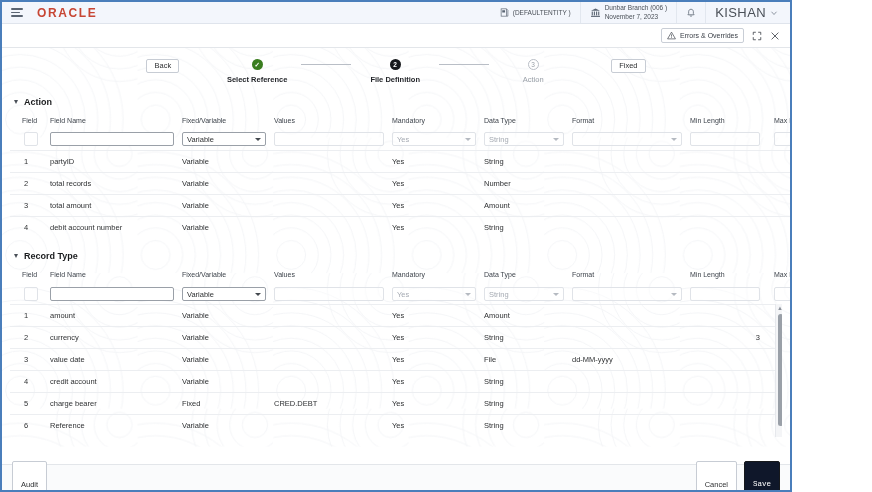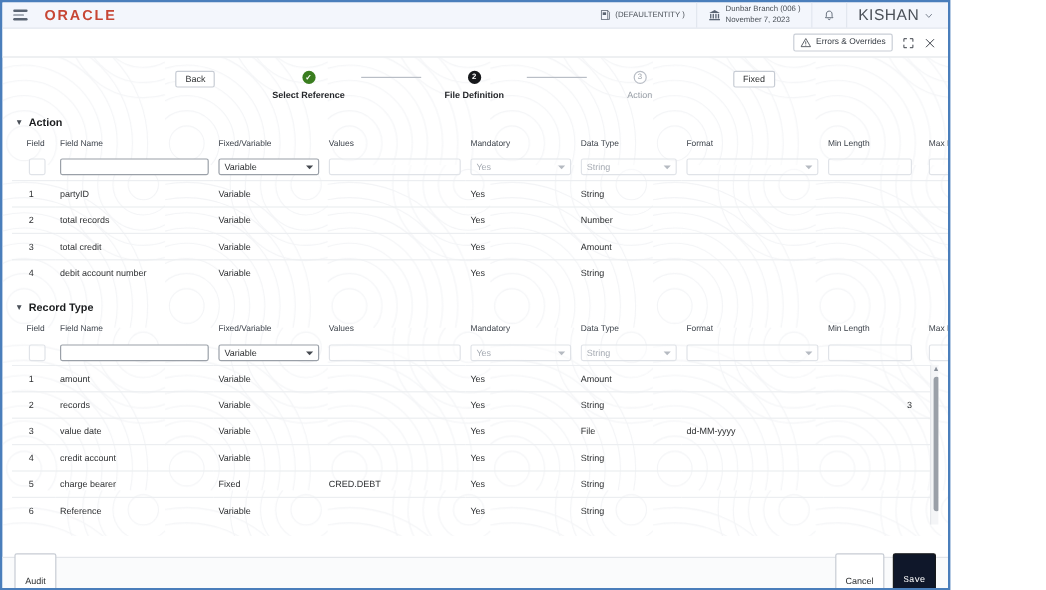--- a/index.html
+++ b/index.html
@@ -442,21 +442,21 @@
                     <svg width="8" height="8" viewBox="0 0 16 16">
                         <path d="M3 4.3 H13 M6 4.3 V2.6 H10 V4.3 M4.2 4.3 L5 14 H11 L11.8 4.3" fill="none" stroke="#5a6068" stroke-width="1.3" stroke-linejoin="round"></path>
                       </svg>
                   </span>
                 </div>
               </td>
             </tr>
 
             <tr>
               <td class="c-field">3</td>
-              <td class="c-name">total credit</td>
+              <td class="c-name">total amount</td>
               <td class="c-fixvar">Variable</td>
               <td class="c-values"></td>
               <td class="c-mand">Yes</td>
               <td class="c-dtype">Amount</td>
               <td class="c-format"></td>
               <td class="c-min"></td>
               <td class="c-max"></td>
               <td class="c-action">
                 <div class="act">
                   <span>
@@ -621,21 +621,21 @@
                           <path d="M11.5 1.8 L14.2 4.5 L5 13.7 L2 14.4 L2.7 11.4 Z" fill="none" stroke="#5a6068" stroke-width="1.3" stroke-linejoin="round"></path>
                         </svg>
                     </span>
 
                   </div>
                 </td>
               </tr>
 
               <tr>
                 <td class="c-field">2</td>
-                <td class="c-name">records</td>
+                <td class="c-name">currency</td>
                 <td class="c-fixvar">Variable</td>
                 <td class="c-values"></td>
                 <td class="c-mand">Yes</td>
                 <td class="c-dtype">String</td>
                 <td class="c-format"></td>
                 <td class="c-min">3</td>
                 <td class="c-max">3</td>
                 <td class="c-action">
                   <div class="act">
                     <span>

